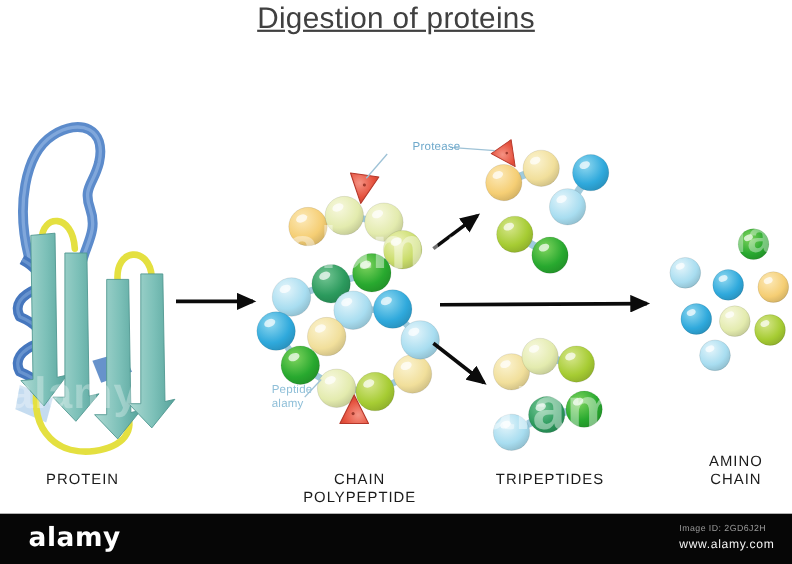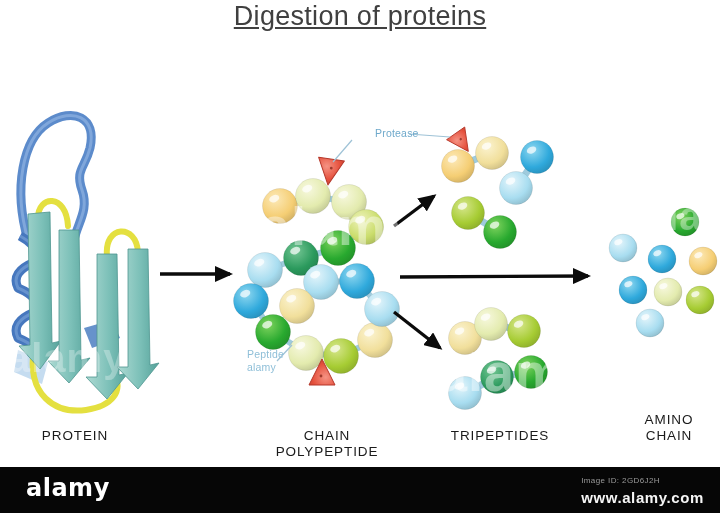--- a/index.html
+++ b/index.html
@@ -22,21 +22,21 @@
       pointer-events:none;letter-spacing:1px;}
   .wm1{left:260px;top:195px;font-size:54px;}
   .wm2{left:437px;top:341px;font-size:54px;}
   .wm3{left:644px;top:194px;font-size:40px;color:rgba(255,255,255,0.38);}
   .wm4{left:8px;top:336px;font-size:40px;color:rgba(255,255,255,0.30);}
   .footer{position:absolute;left:0;top:467px;width:720px;height:46px;background:#060606;}
   .brand{position:absolute;left:26px;top:7px;color:#ffffff;font-weight:bold;
          font-size:24px;letter-spacing:.5px;font-family:"DejaVu Sans",sans-serif;}
   .meta{position:absolute;right:16px;top:9px;}
   .meta-id{font-size:8px;color:#9a9a9a;letter-spacing:.4px;}
-  .meta-url{font-size:15px;color:#f5f5f5;font-weight:bold;letter-spacing:.6px;margin-top:4px;}
+  .meta-url{font-size:11px;color:#f5f5f5;font-weight:normal;letter-spacing:.6px;margin-top:4px;}
 </style>
 </head>
 <body>
 
 <div class="page">
 
   <div class="title">Digestion of proteins</div>
 
   <svg class="scene" width="720" height="513" viewBox="0 0 720 513">
     <defs>

